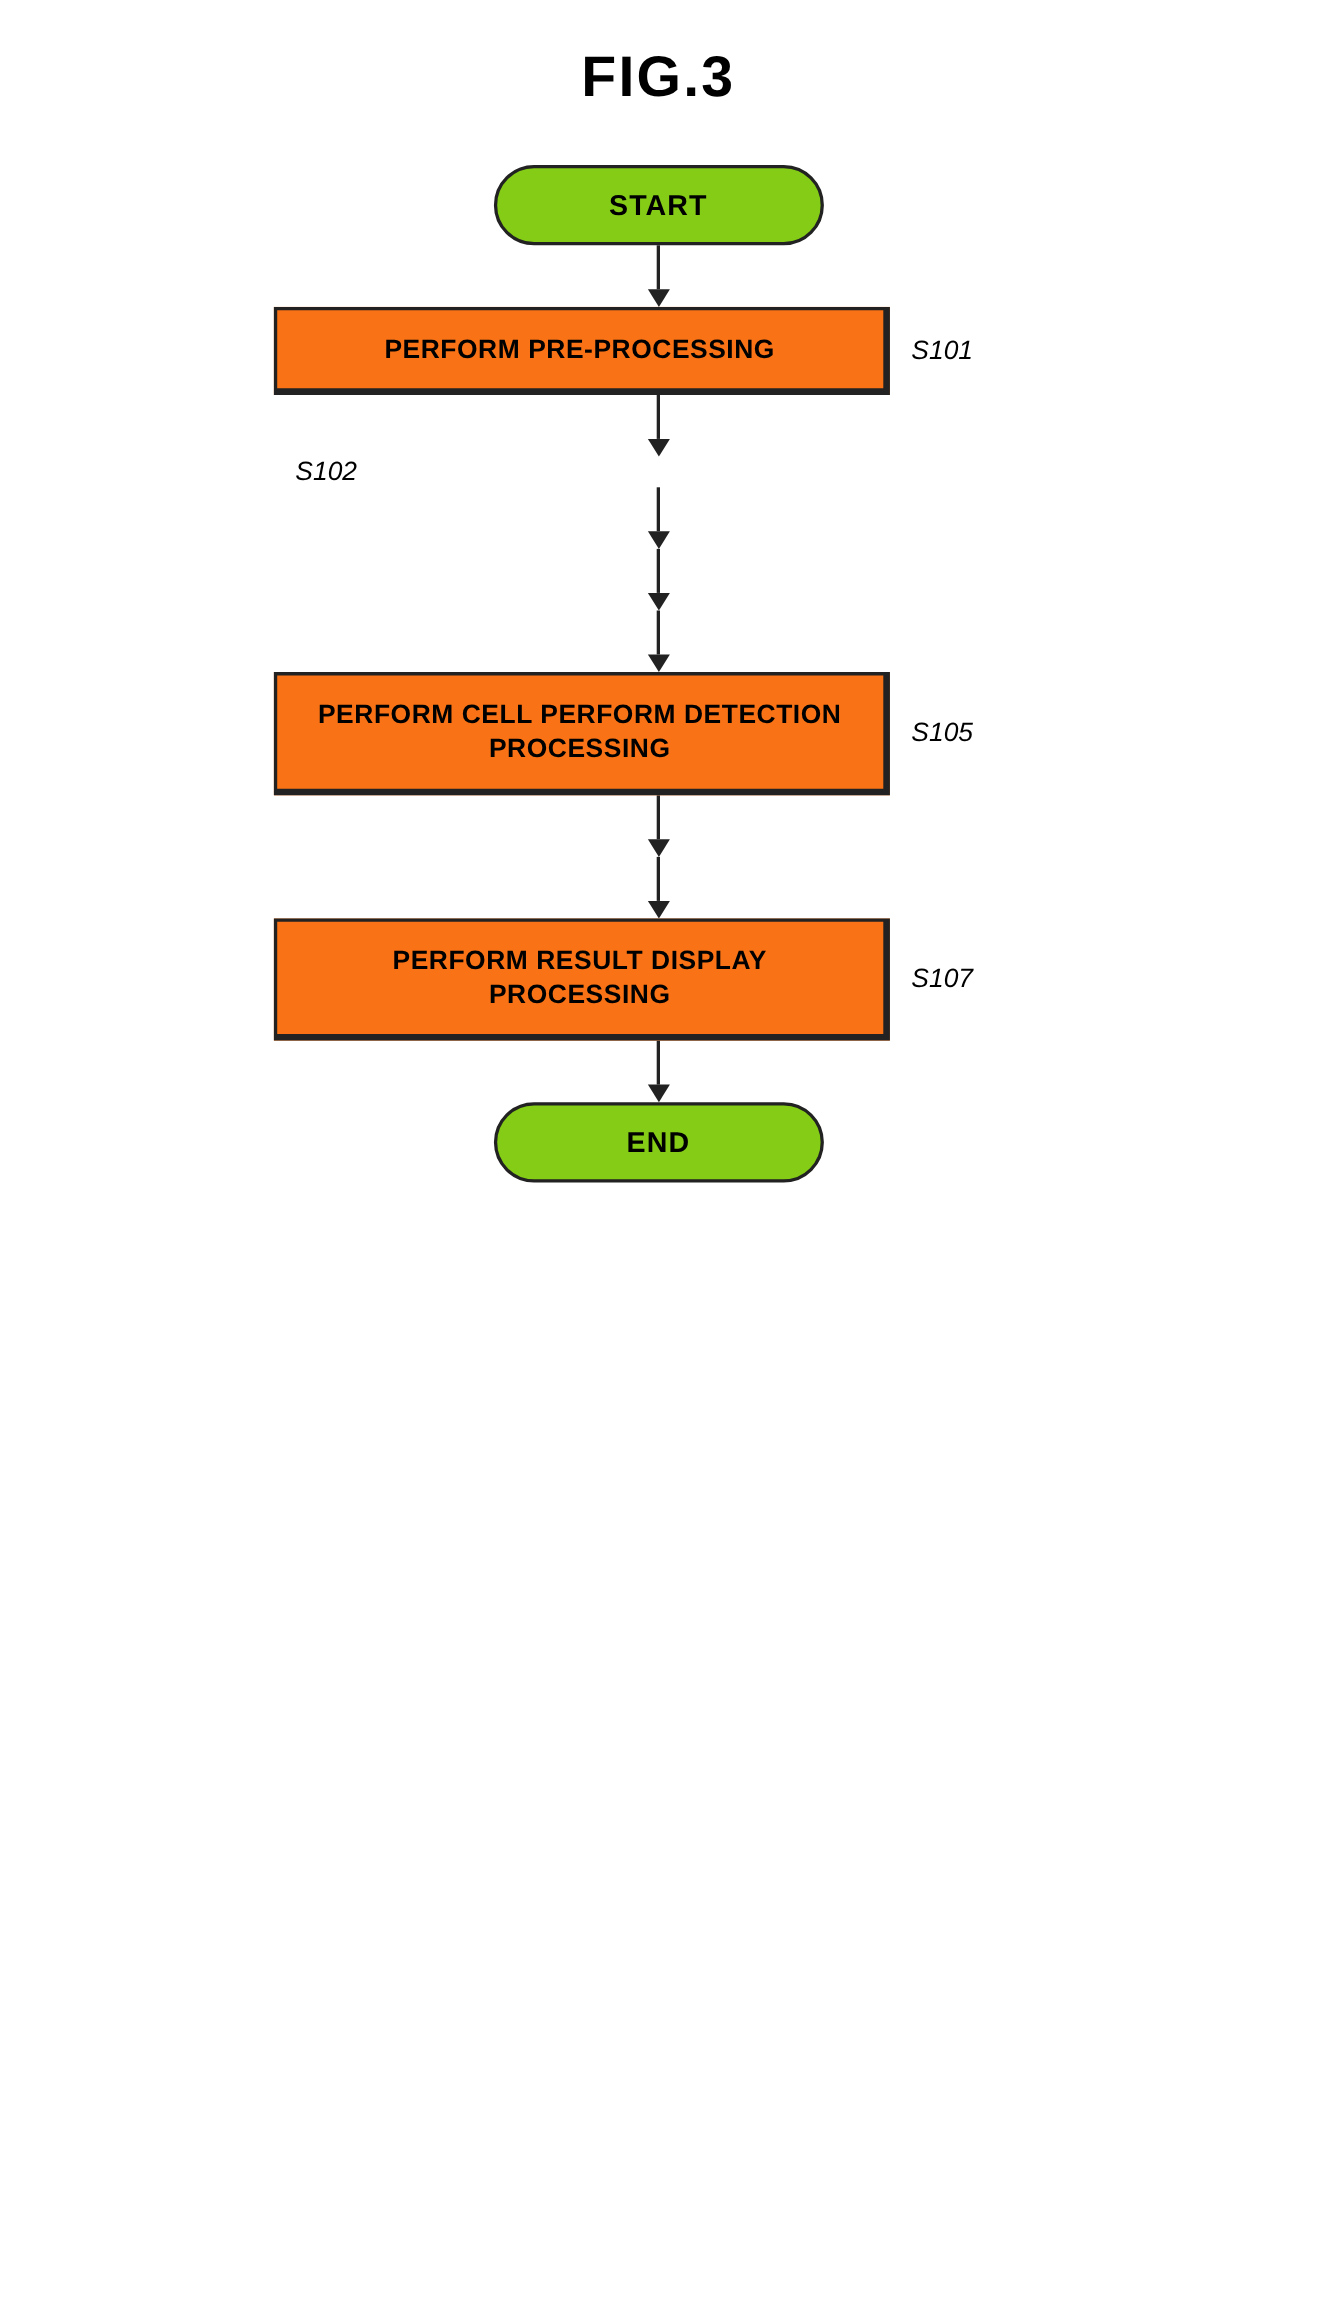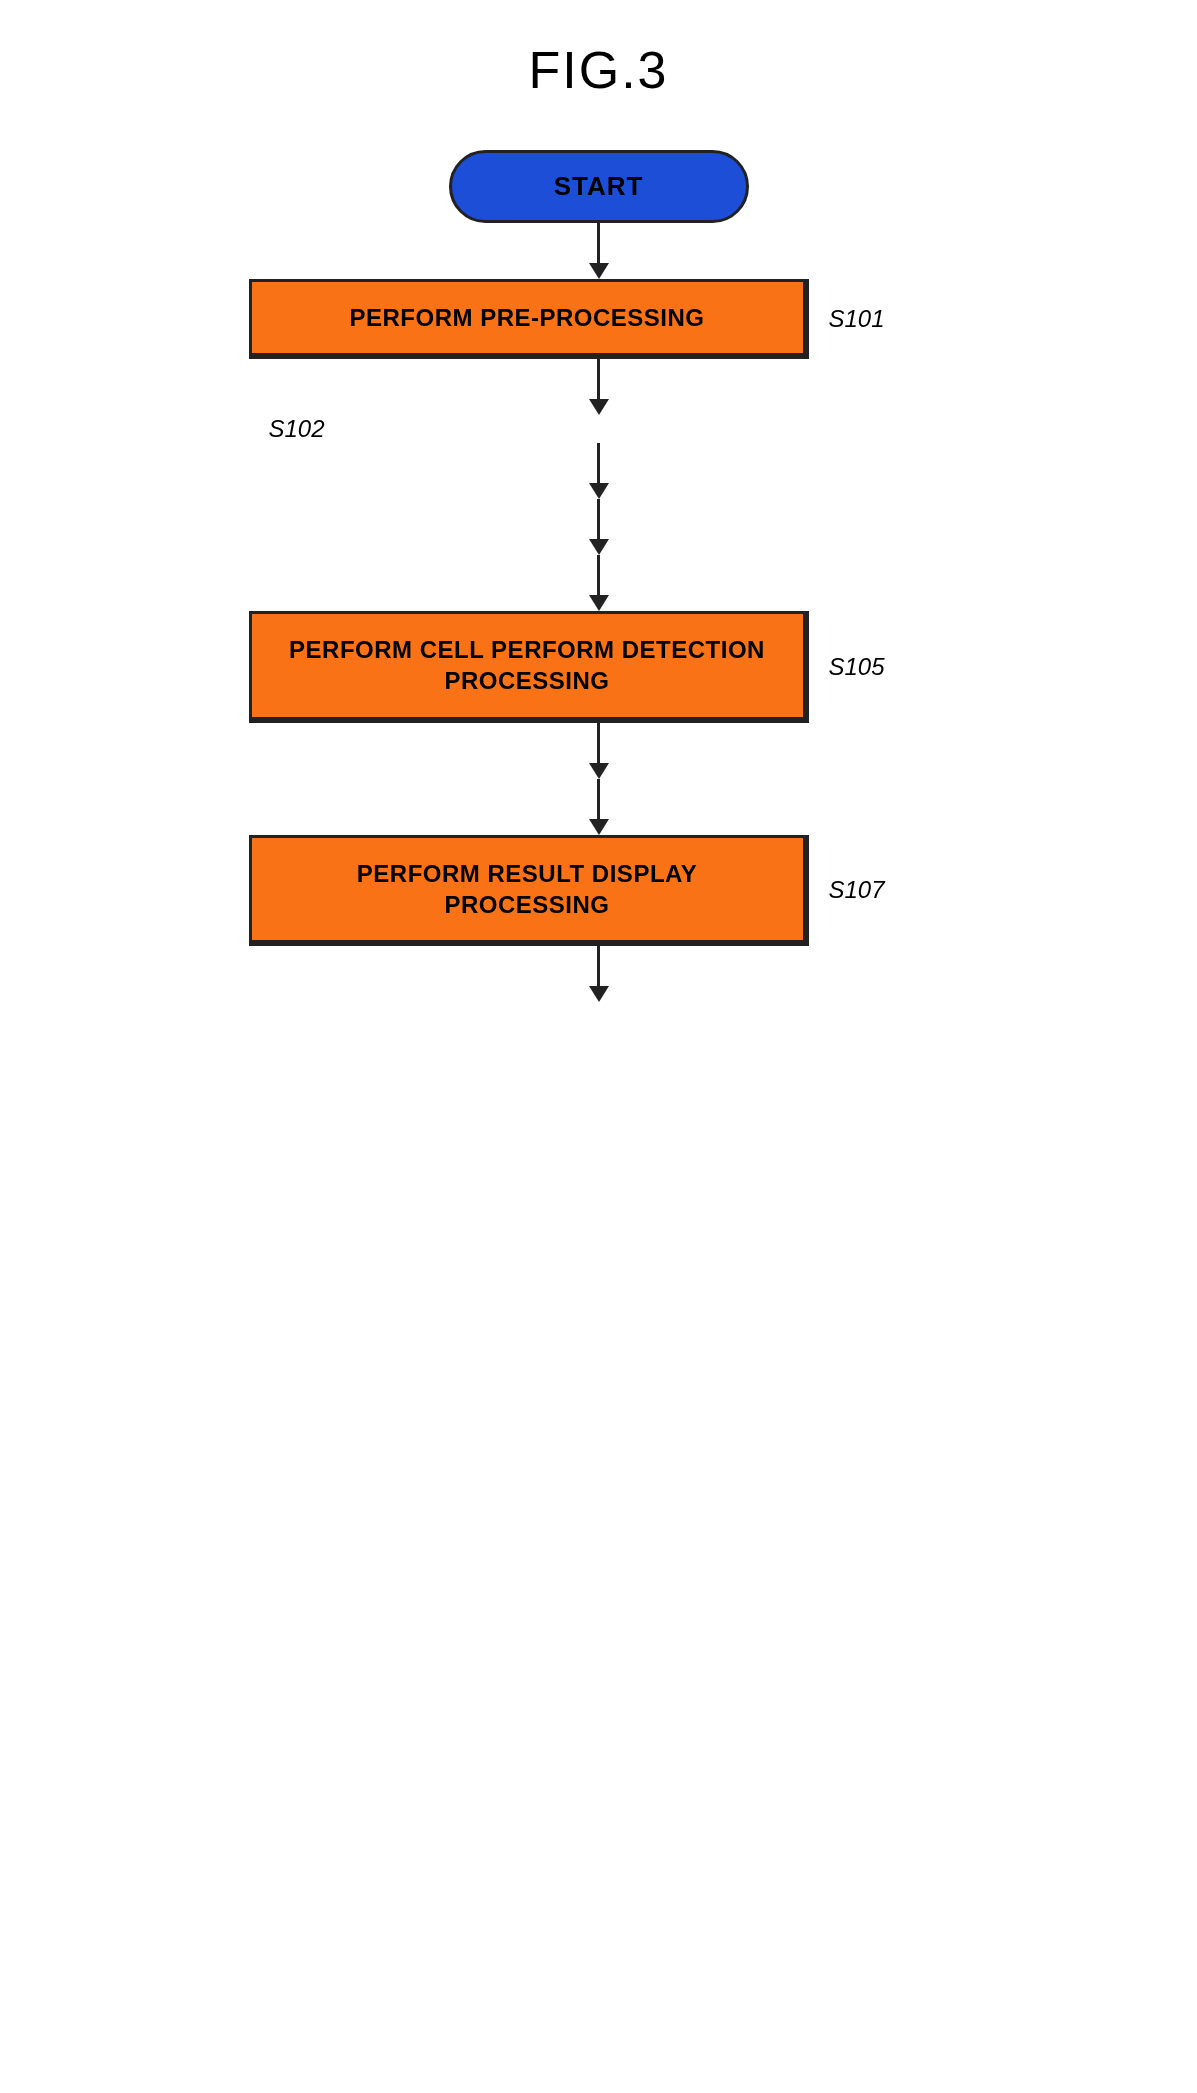--- a/index.html
+++ b/index.html
@@ -14,42 +14,42 @@
       width: 1197px;
       min-height: 2093px;
       display: flex;
       flex-direction: column;
       align-items: center;
       padding: 40px 0;
     }
 
     .figure-title {
       font-size: 52px;
-      font-weight: normal;
+      font-weight: bold;
       font-family: Arial, sans-serif;
       margin-bottom: 50px;
       letter-spacing: 2px;
     }
 
     .flowchart {
       display: flex;
       flex-direction: column;
       align-items: center;
       position: relative;
       width: 700px;
     }
 
     .terminal-box {
       border: 3px solid #222;
       border-radius: 50px;
       padding: 18px 60px;
       font-size: 26px;
       font-weight: bold;
       text-align: center;
-      background: #1d4ed8;
+      background: #84cc16;
       min-width: 300px;
       letter-spacing: 1px;
     }
 
     .process-box-wrapper {
       display: flex;
       align-items: center;
       position: relative;
       width: 100%;
     }
@@ -165,14 +165,15 @@
   <div class="process-box-wrapper">
     <div class="process-box">PERFORM RESULT DISPLAY PROCESSING</div>
     <span class="step-label">S107</span>
   </div>
 
   <div class="arrow">
     <div class="arrow-line"></div>
     <div class="arrow-head"></div>
   </div>
 
+  <div class="terminal-box">END</div>
 
 </div>
 
 </body></html>

